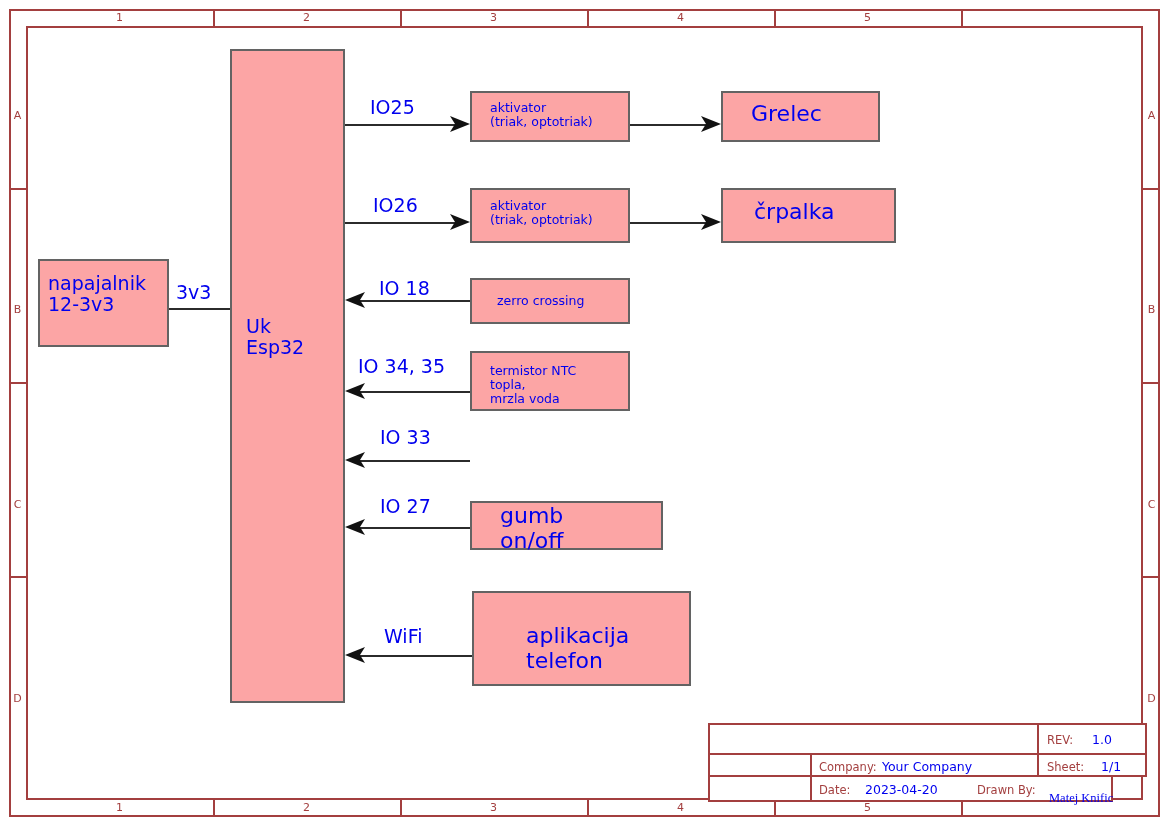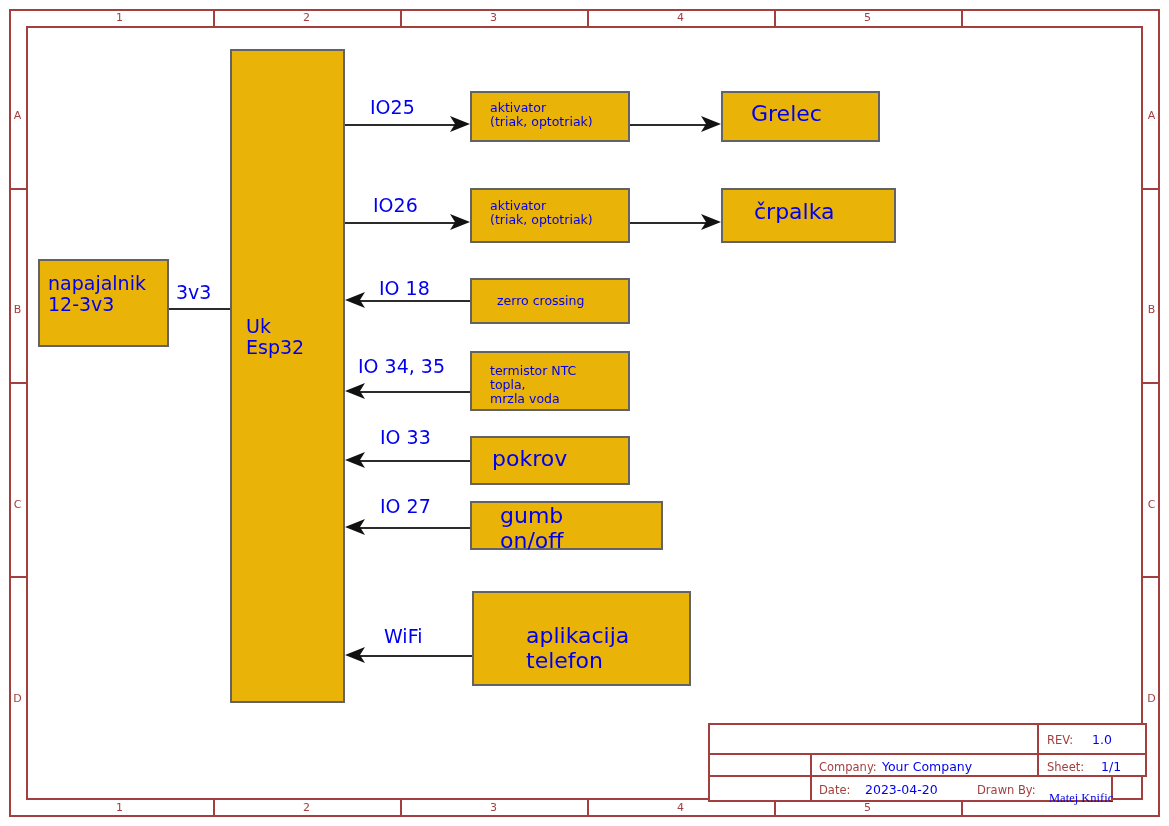--- a/index.html
+++ b/index.html
@@ -48,21 +48,21 @@
     position: absolute;
     height: 2px;
     background: #a33f3f;
   }
 
   
   .blk {
     position: absolute;
     border: 2px solid #636363;
     box-sizing: border-box;
-    background: #eab308;
+    background: #fca5a5;
     color: #0000ee;
   }
   .blk .txt {
     position: absolute;
     color: #0000ee;
     white-space: pre;
     line-height: 1.12;
   }
   .lbl-big { font-size: 22px; }
   .lbl-mid { font-size: 19px; }
@@ -233,23 +233,20 @@
   <div class="blk" style="left:470px; top:278px; width:160px; height:46px;">
     <div class="txt lbl-small" style="left:25px; top:14px;">zerro crossing</div>
   </div>
 
   <div class="blk" style="left:470px; top:351px; width:160px; height:60px;">
     <div class="txt lbl-small" style="left:18px; top:11px;">termistor NTC
 topla,
 mrzla voda</div>
   </div>
 
-  <div class="blk" style="left:470px; top:436px; width:160px; height:49px;">
-    <div class="txt lbl-big" style="left:20px; top:9px;">pokrov</div>
-  </div>
 
   <div class="blk" style="left:470px; top:501px; width:193px; height:49px;">
     <div class="txt lbl-big" style="left:28px; top:1px;">gumb
 on/off</div>
   </div>
 
   <div class="blk" style="left:472px; top:591px; width:219px; height:95px;">
     <div class="txt lbl-big" style="left:52px; top:31px;">aplikacija
 telefon</div>
   </div>

